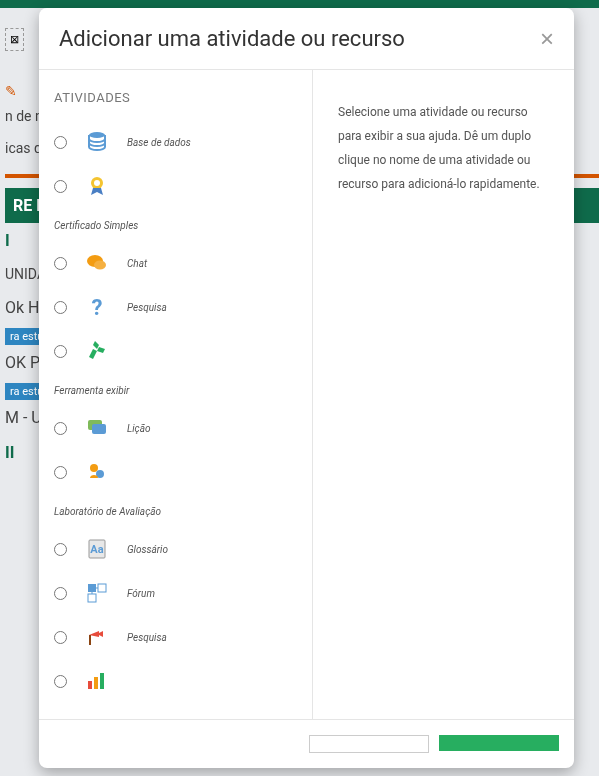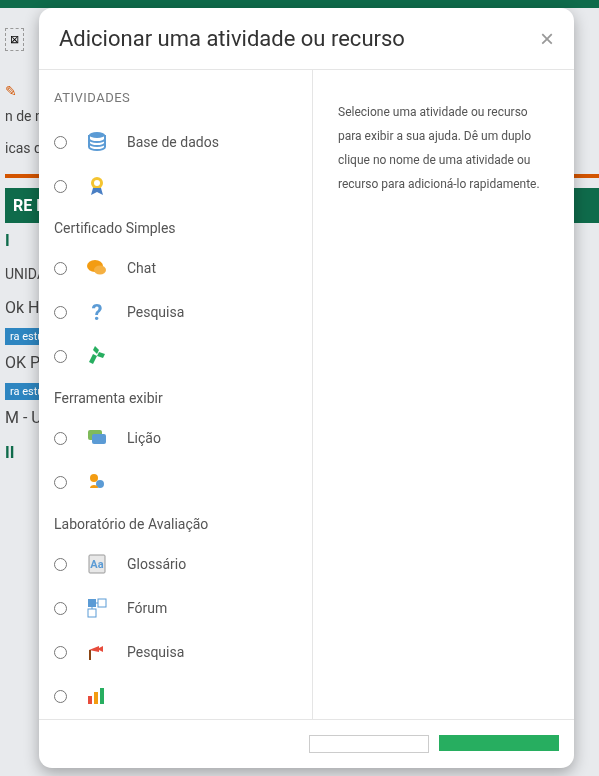--- a/index.html
+++ b/index.html
@@ -57,21 +57,21 @@
       right: 0;
       bottom: 0;
       display: flex;
       justify-content: center;
       align-items: flex-start;
     }
     .modal {
       background: white;
       width: 535px;
       margin-top: 8px;
-      border-radius: 13px;
+      border-radius: 8px;
       box-shadow: 0 5px 15px rgba(0,0,0,0.3);
       height: 760px;
       display: flex;
       flex-direction: column;
       margin-left: 14px;
     }
     .modal-header {
       padding: 18px 20px;
       border-bottom: 1px solid #e5e5e5;
       display: flex;
@@ -139,22 +139,23 @@
     }
     .activity-icon {
       width: 24px;
       height: 24px;
       flex-shrink: 0;
       display: flex;
       align-items: center;
       justify-content: center;
     }
     .activity-label {
-      font-size: 14px;
+      font-size: 10px;
       color: #555;
+      font-style: italic;
     }
     .right-panel {
       flex: 1;
       padding: 30px 25px;
     }
     .help-text {
       font-size: 12px;
       color: #555;
       line-height: 2;
     }

